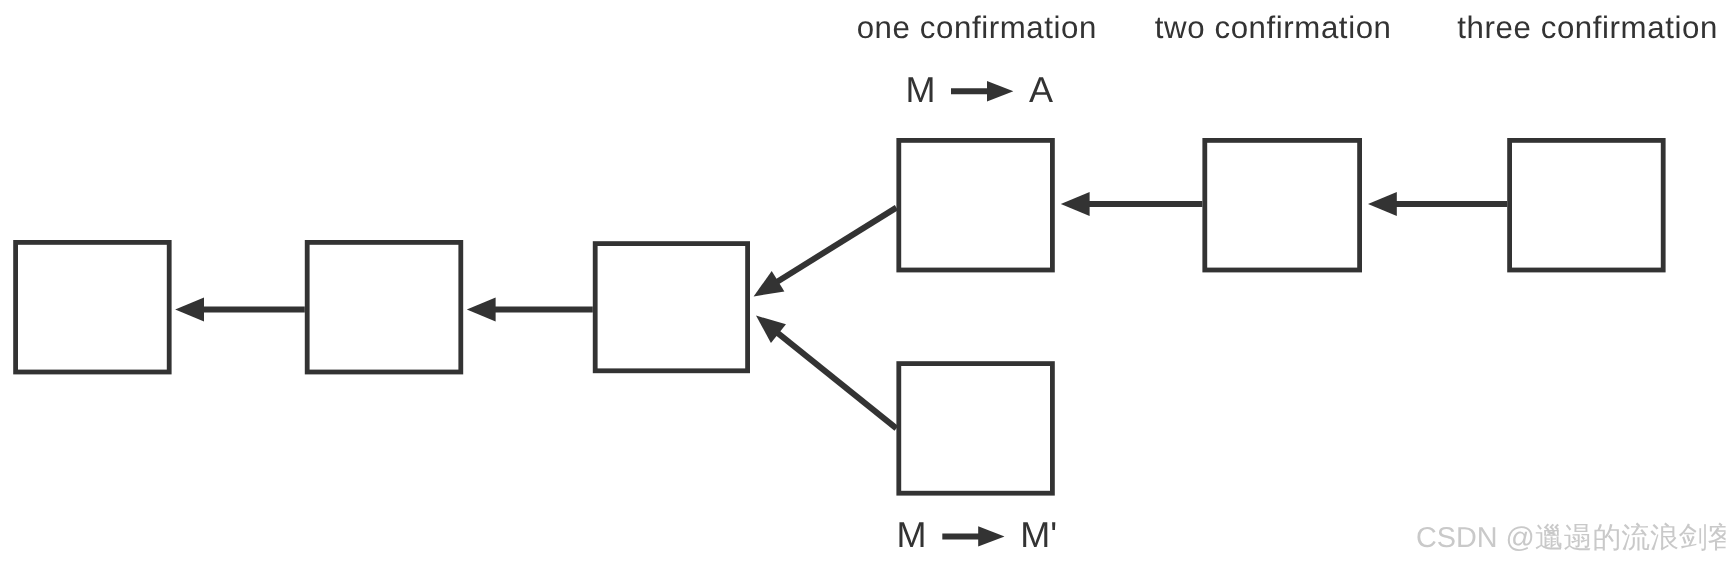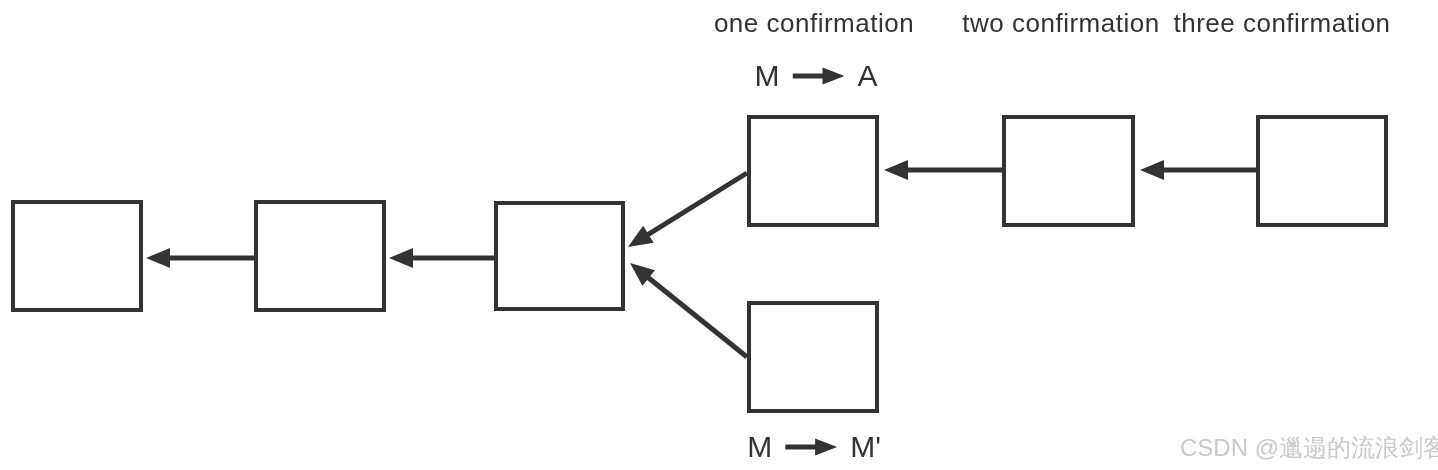--- a/index.html
+++ b/index.html
@@ -26,21 +26,21 @@
     top: 8px;
     transform: translateX(-50%);
     font-size: 26px;
     font-weight: 400;
     color: var(--text, #333333);
     white-space: nowrap;
     letter-spacing: 0.5px;
   }
   .label-one   { left: 814px;  }
   .label-two   { left: 1029px; margin-left: 32px; }
-  .label-three { left: 1282px; }
+  .label-three { left: 1323px; }
   .tx-label {
     position: absolute;
     transform: translateX(-50%);
     display: flex;
     align-items: center;
     gap: 13px;
     font-size: 30px;
     font-weight: 400;
     color: var(--text, #333333);
     white-space: nowrap;

